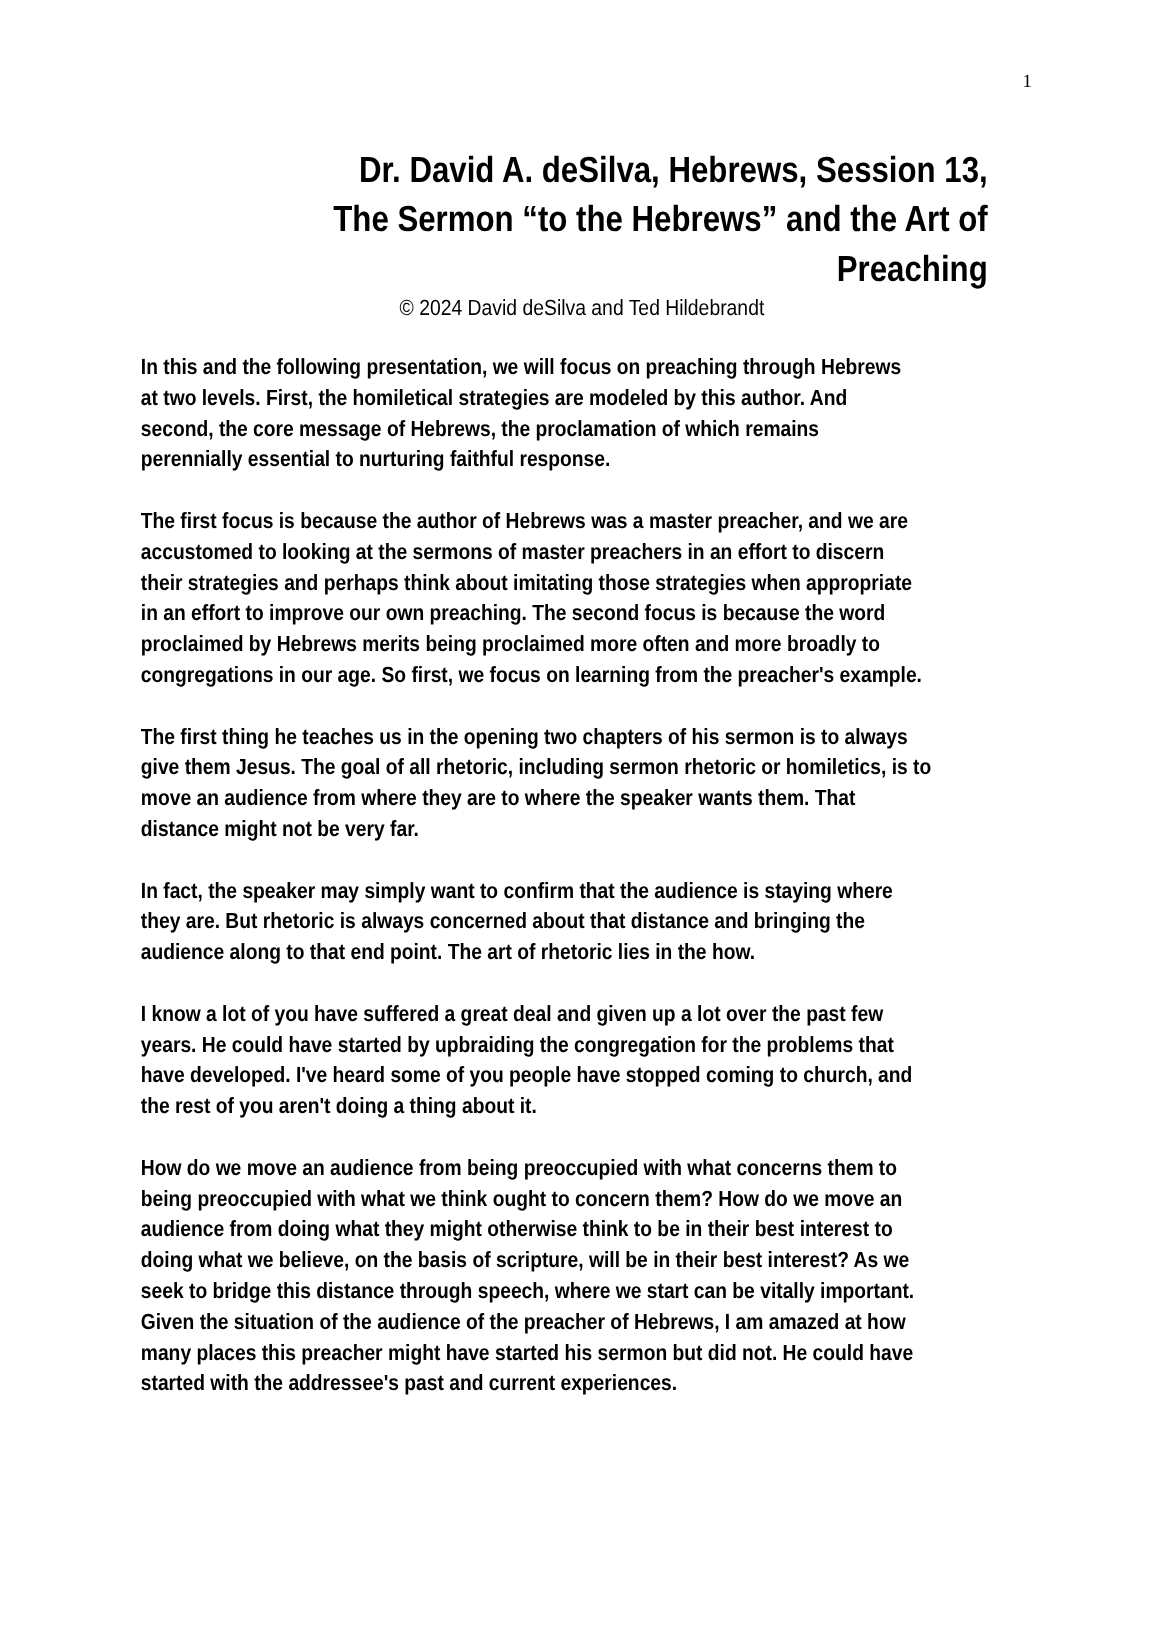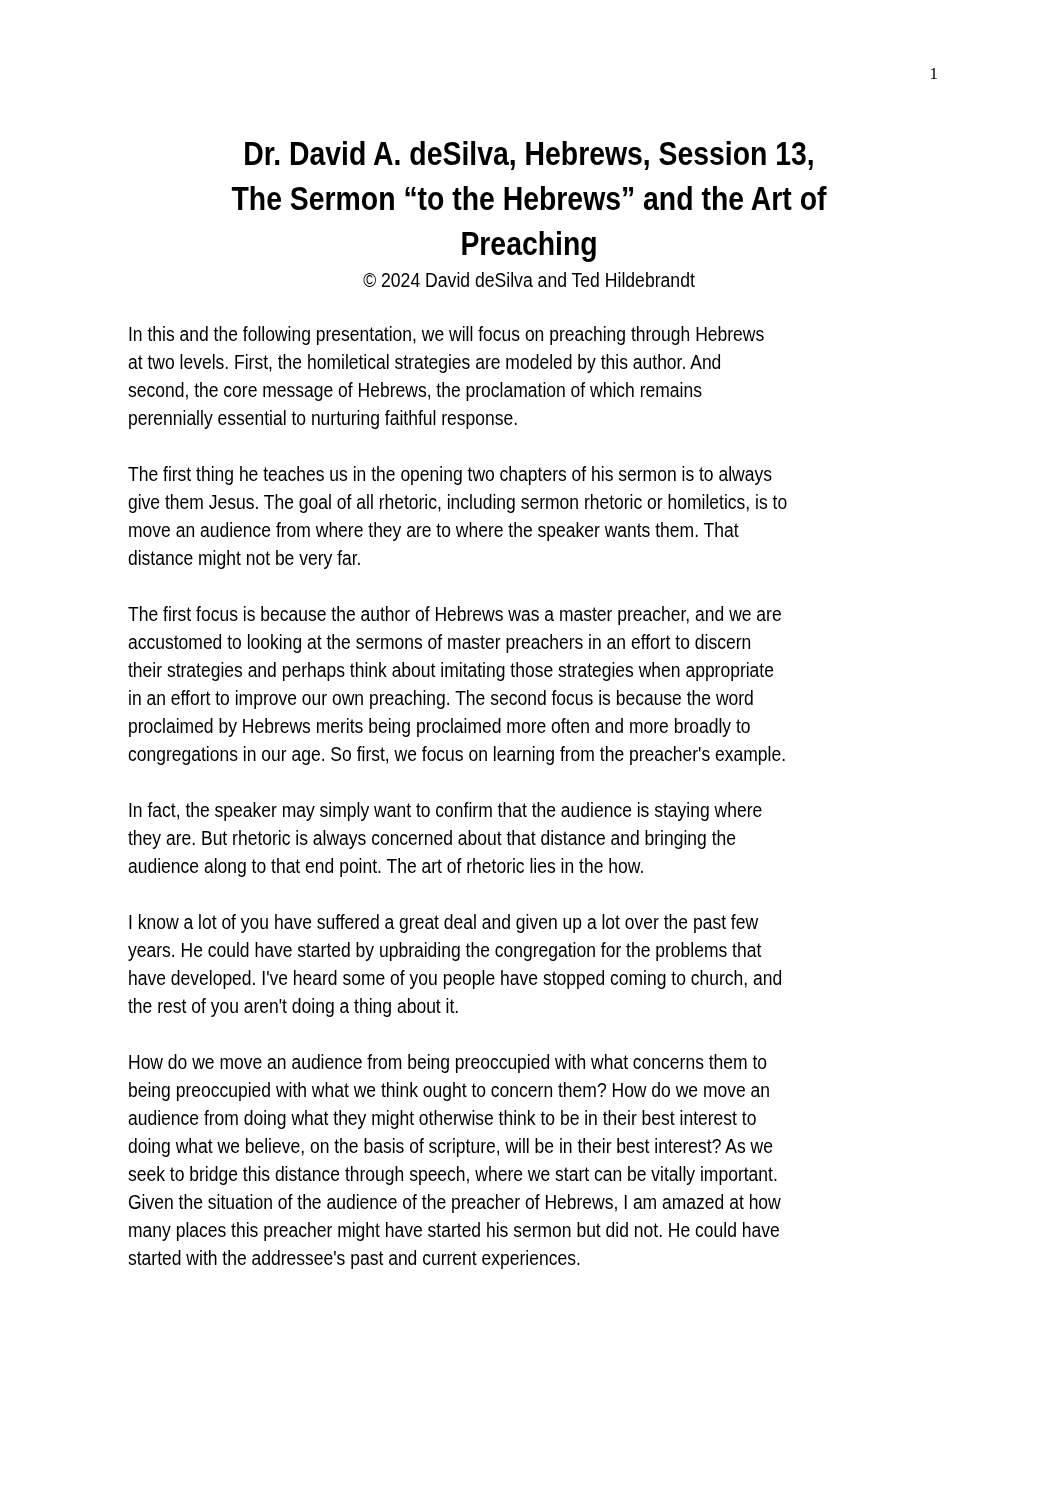--- a/index.html
+++ b/index.html
@@ -51,68 +51,69 @@
       white-space: nowrap;
     }
     .body-text {
       position: absolute;
       top: 320px;
       left: 128px;
       width: 830px;
     }
     .para {
       margin: 0 0 28px 0;
+      font-weight: bold;
     }
     .line {
       display: block;
       font-family: "Liberation Sans", sans-serif;
       font-size: 20px;
       line-height: 28px;
       white-space: nowrap;
       transform: scaleX(0.875);
       transform-origin: left center;
     }
   </style>
 </head>
 <body>
 
 <div class="page-number">1</div>
 
 <div class="title-block">
-  <h1 style="margin:0;font-size:inherit;font-weight:inherit;">
+  <h1 style="margin:0;font-size:inherit;font-weight:inherit;text-align:right;">
     <span class="title-line">Dr. David A. deSilva, Hebrews, Session 13,</span>
     <span class="title-line">The Sermon “to the Hebrews” and the Art of</span>
     <span class="title-line">Preaching</span>
   </h1>
   <span class="copyright">© 2024 David deSilva and Ted Hildebrandt</span>
 </div>
 
 <div class="body-text">
 
   <p class="para">
     <span class="line">In this and the following presentation, we will focus on preaching through Hebrews</span>
     <span class="line">at two levels. First, the homiletical strategies are modeled by this author. And</span>
     <span class="line">second, the core message of Hebrews, the proclamation of which remains</span>
     <span class="line">perennially essential to nurturing faithful response.</span>
   </p>
 
   <p class="para">
-    <span class="line">The first thing he teaches us in the opening two chapters of his sermon is to always</span>
-    <span class="line">give them Jesus. The goal of all rhetoric, including sermon rhetoric or homiletics, is to</span>
-    <span class="line">move an audience from where they are to where the speaker wants them. That</span>
-    <span class="line">distance might not be very far.</span>
-  </p>
-
-  <p class="para">
     <span class="line">The first focus is because the author of Hebrews was a master preacher, and we are</span>
     <span class="line">accustomed to looking at the sermons of master preachers in an effort to discern</span>
     <span class="line">their strategies and perhaps think about imitating those strategies when appropriate</span>
     <span class="line">in an effort to improve our own preaching. The second focus is because the word</span>
     <span class="line">proclaimed by Hebrews merits being proclaimed more often and more broadly to</span>
     <span class="line">congregations in our age. So first, we focus on learning from the preacher's example.</span>
+  </p>
+
+  <p class="para">
+    <span class="line">The first thing he teaches us in the opening two chapters of his sermon is to always</span>
+    <span class="line">give them Jesus. The goal of all rhetoric, including sermon rhetoric or homiletics, is to</span>
+    <span class="line">move an audience from where they are to where the speaker wants them. That</span>
+    <span class="line">distance might not be very far.</span>
   </p>
 
   <p class="para">
     <span class="line">In fact, the speaker may simply want to confirm that the audience is staying where</span>
     <span class="line">they are. But rhetoric is always concerned about that distance and bringing the</span>
     <span class="line">audience along to that end point. The art of rhetoric lies in the how.</span>
   </p>
 
   <p class="para">
     <span class="line">I know a lot of you have suffered a great deal and given up a lot over the past few</span>

